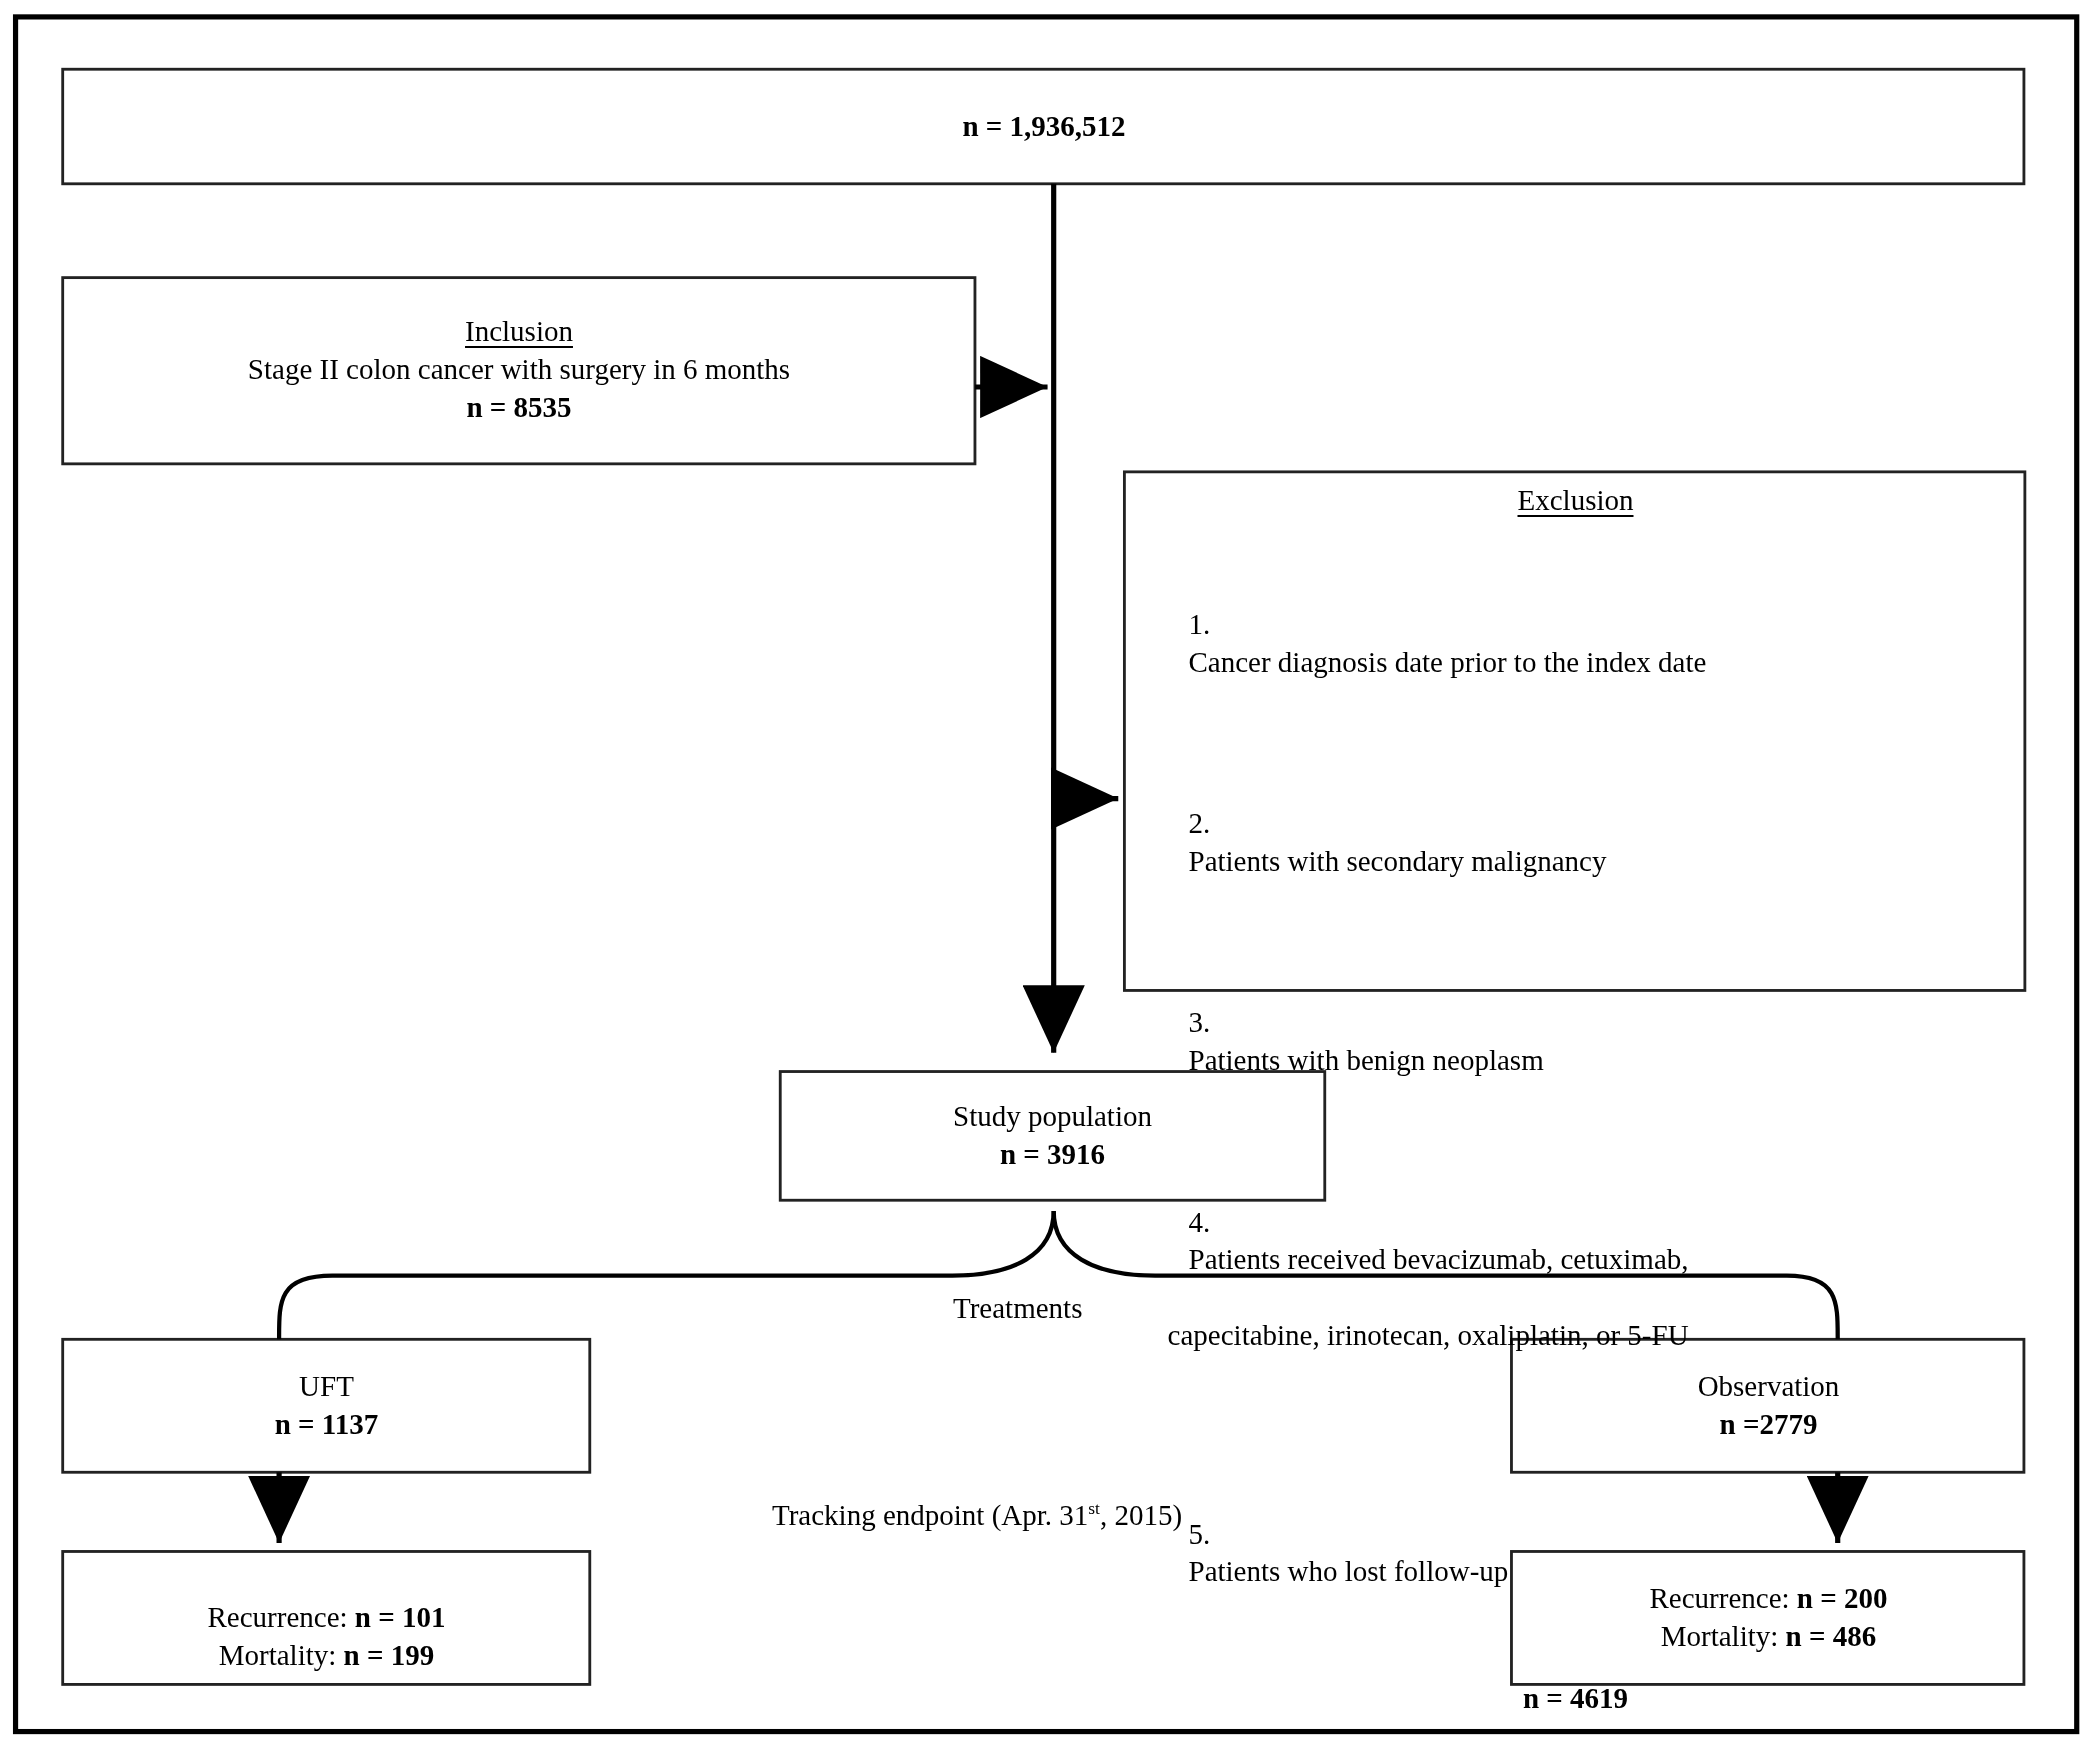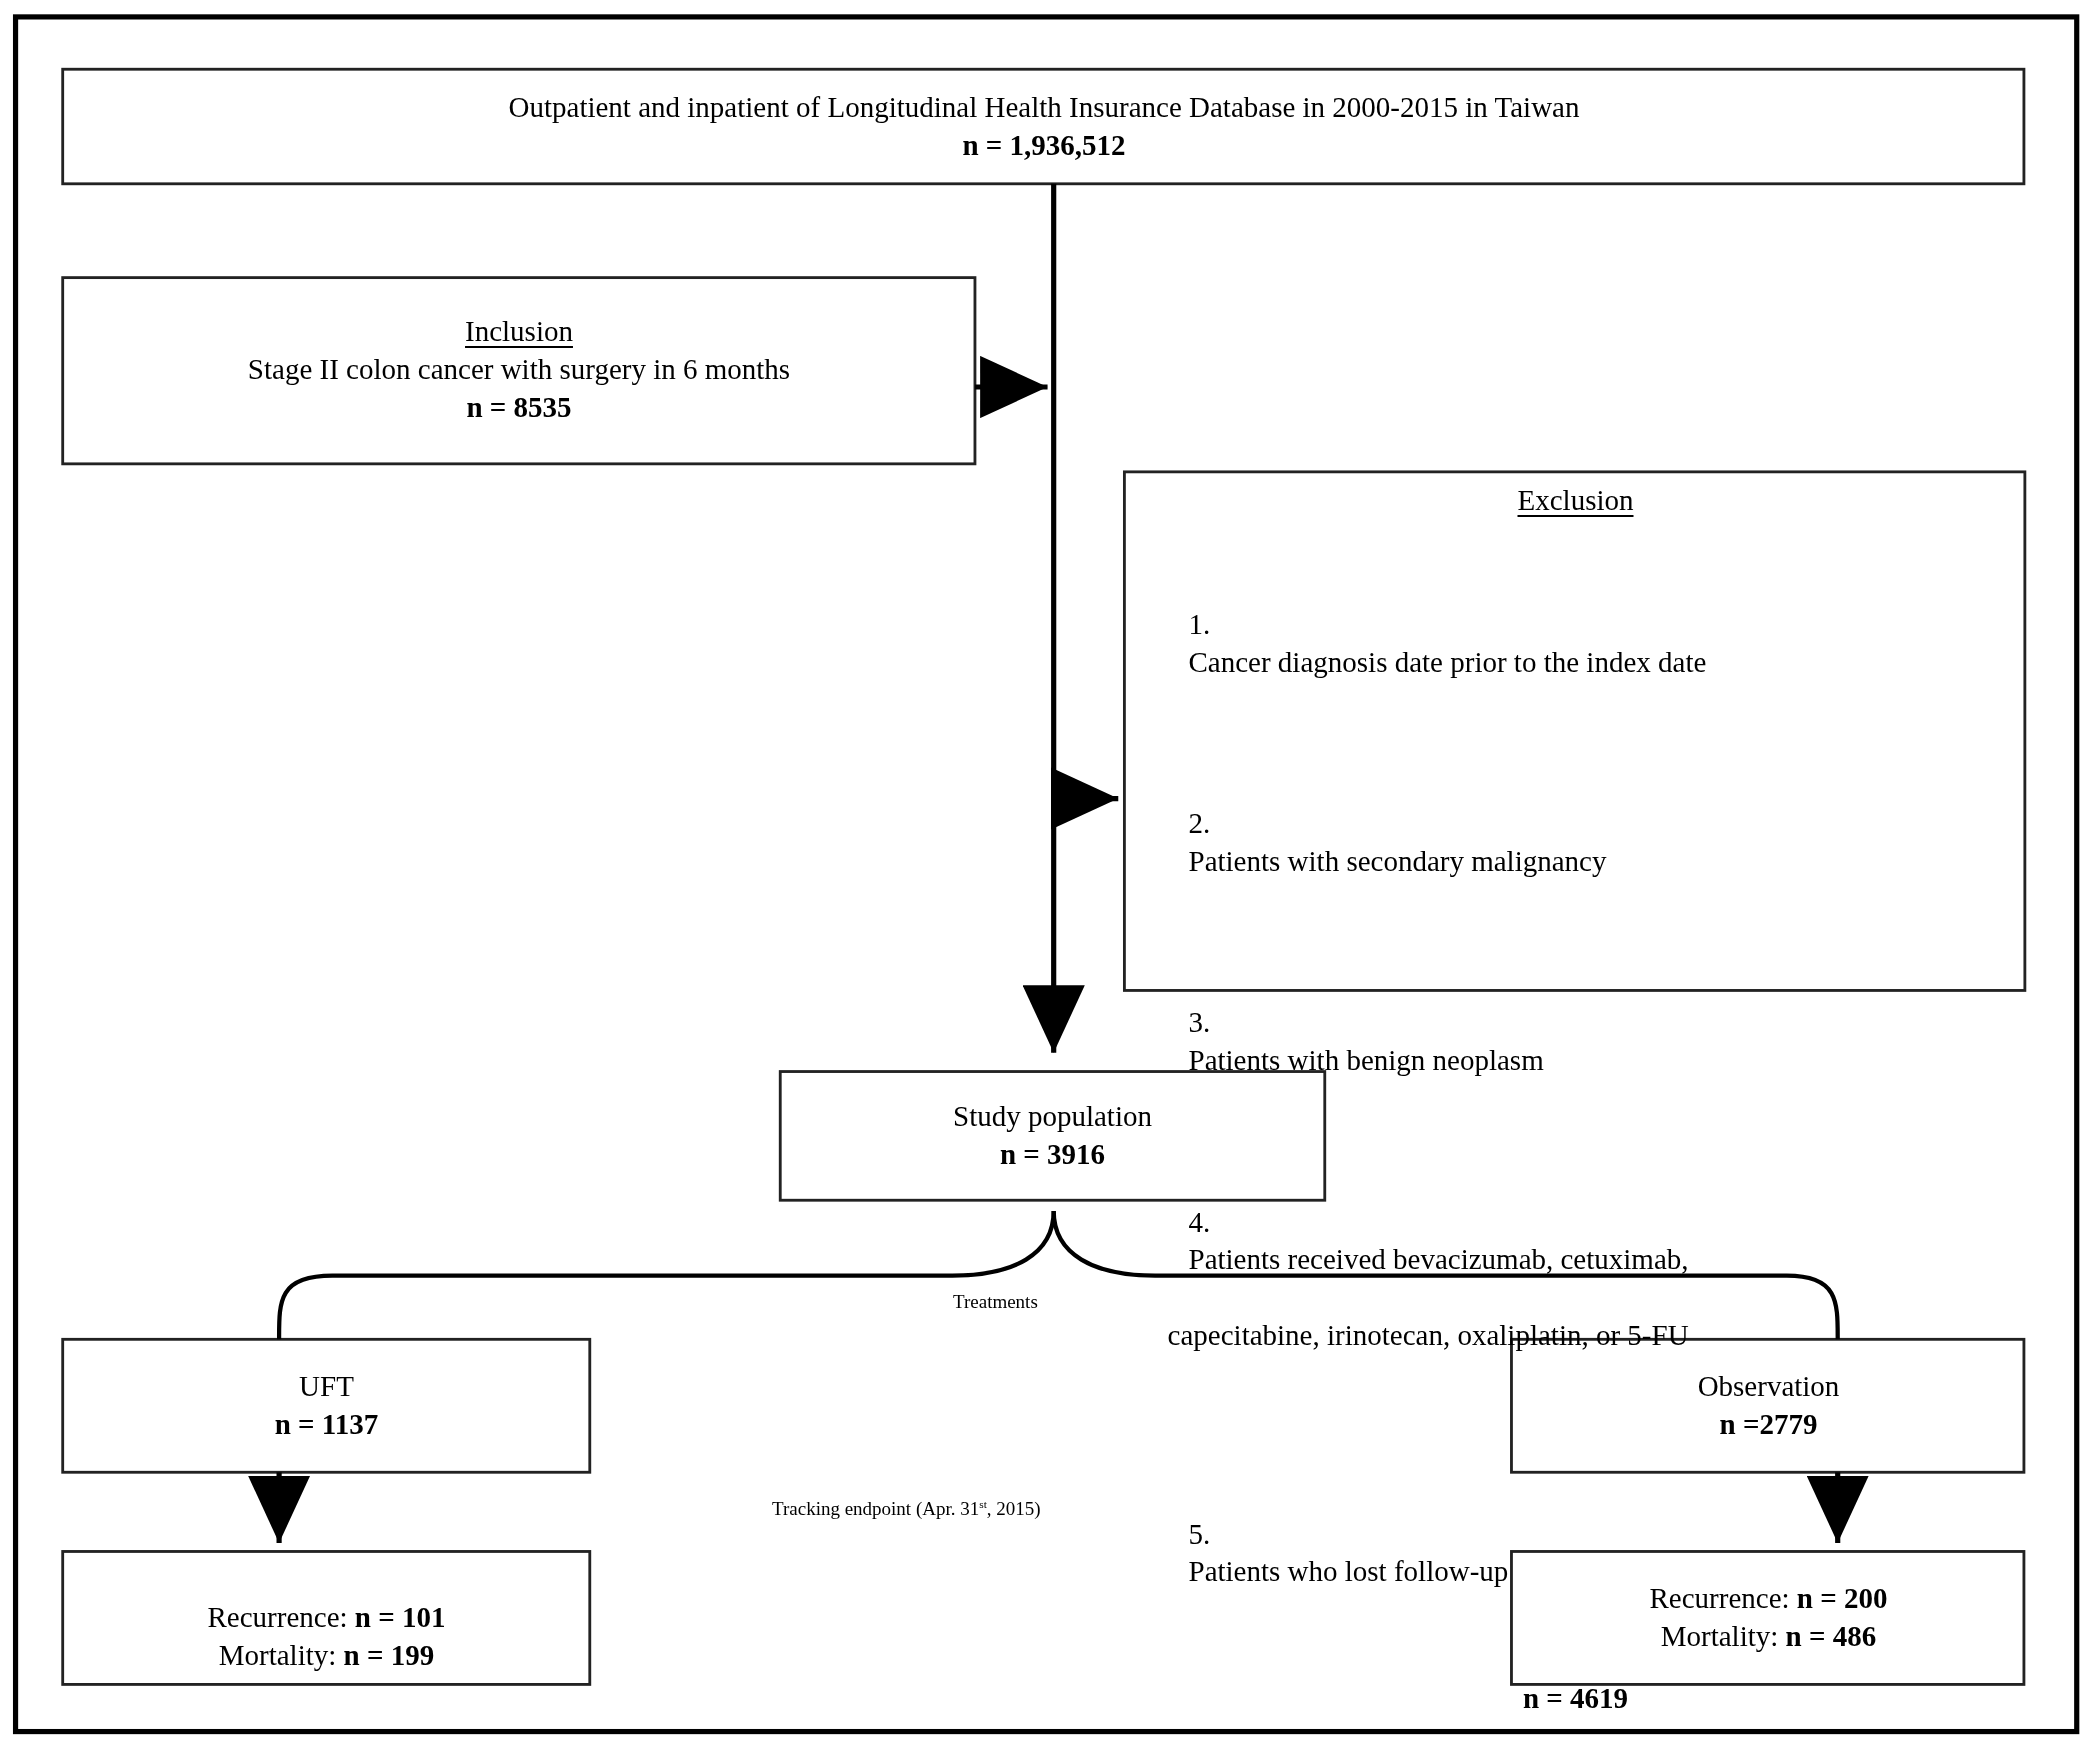--- a/index.html
+++ b/index.html
@@ -64,21 +64,21 @@
     white-space: pre-wrap;
   }
   .litem .cont { display: block; padding-left: 22.6px; }
   .listbox .ntotal {
     text-align: center;
     font-weight: bold;
     margin-top: 2.8px;
   }
   .freetext {
     position: absolute;
-    font-size: 19px;
+    font-size: 29px;
     line-height: 1.25;
     white-space: nowrap;
     color: #000;
   }
   sup {
     font-size: 0.60em;
     vertical-align: super;
     line-height: 0;
   }
 </style>
@@ -123,21 +123,20 @@
 
     <path d="M2235,2568 C2235,2660 2150,2705 2020,2705 L705,2705 C590,2705 592,2760 592,2840" fill="none" stroke="#000" stroke-width="9"></path>
     <path d="M2235,2568 C2235,2660 2320,2705 2450,2705 L3790,2705 C3900,2705 3898,2762 3898,2840" fill="none" stroke="#000" stroke-width="9"></path>
 
     <line x1="592" y1="3122" x2="592" y2="3272" stroke="#000" stroke-width="11" marker-end="url(#arrow-down)"></line>
 
     <line x1="3898" y1="3122" x2="3898" y2="3272" stroke="#000" stroke-width="11" marker-end="url(#arrow-down)"></line>
   </svg>
 
   <div class="tbox" style="left:63px; top:69px; width:1962px; height:115px; padding:2.8px 14px;">
-    <span class="tline">Outpatient and inpatient of Longitudinal Health Insurance Database in 2000-2015 in Taiwan</span>
     <span class="tline bold">n = 1,936,512</span>
   </div>
 
   <div class="tbox" style="left:63px; top:277px; width:912px; height:186px; padding:3.8px 9.4px;">
     <span class="tline uline">Inclusion</span>
     <span class="tline">Stage II colon cancer with surgery in 6 months</span>
     <span class="tline bold">n = 8535</span>
   </div>
 
   <div class="listbox" style="left:1125px; top:472px; width:901px; height:519px; padding:10.4px 20px 6.6px 20px;gap:38px;">

